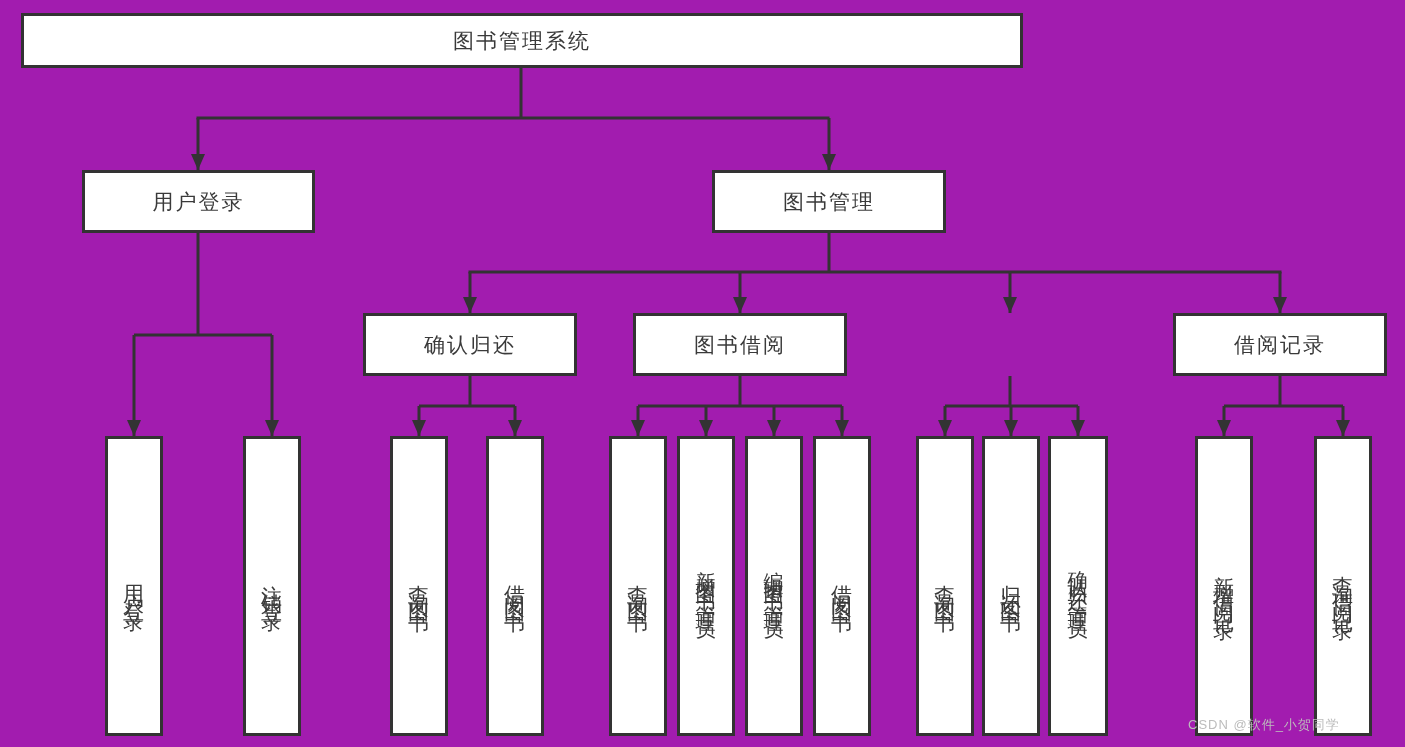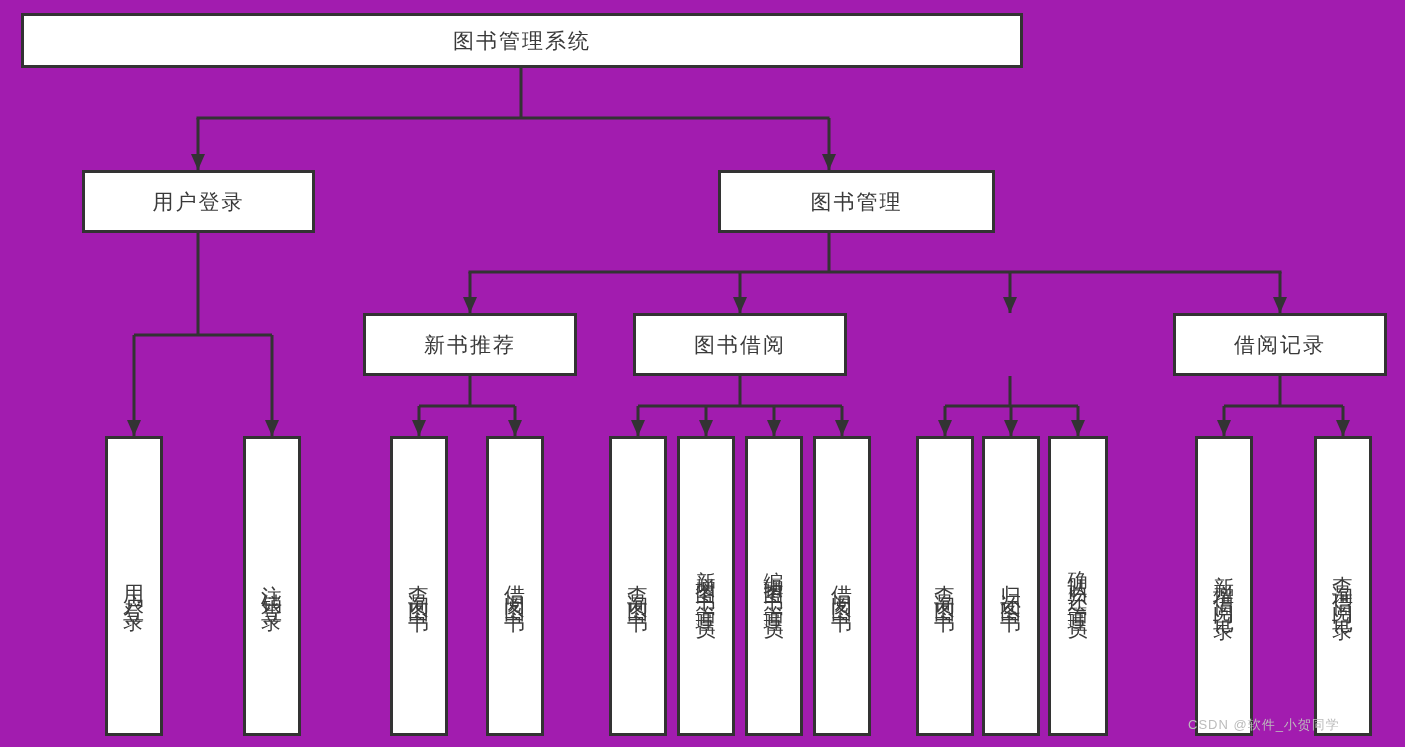--- a/index.html
+++ b/index.html
@@ -34,21 +34,21 @@
     text-orientation: mixed;
     font-size: 21px;
     letter-spacing: 9px;
     line-height: 1;
   }
   .leaf.long { letter-spacing: 7px; font-size: 20px; }
   
   #n-root   { left: 21px;  top: 13px;  width: 1002px; height: 55px; font-size: 21px; }
   
   #n-l1a    { left: 82px;  top: 170px; width: 233px; height: 63px; }
-  #n-l1b    { left: 712px; top: 170px; width: 277px; height: 63px; margin-left: 6px; }
+  #n-l1b    { left: 712px; top: 170px; width: 234px; height: 63px; }
   
   #n-l2a    { left: 363px;  top: 313px; width: 214px; height: 63px; }
   #n-l2b    { left: 633px;  top: 313px; width: 214px; height: 63px; }
   #n-l2c    { left: 903px;  top: 313px; width: 214px; height: 63px; }
   #n-l2d    { left: 1173px; top: 313px; width: 214px; height: 63px; font-family: Liberation Serif, serif; }
   
   .leaf { top: 436px; width: 58px; height: 300px; }
   #f-1  { left: 105px; }
   #f-2  { left: 243px; }
   #f-3  { left: 390px; }
@@ -122,21 +122,21 @@
   </div>
 
   <div id="n-l1a" class="node hnode">
     <span>用户登录</span>
   </div>
   <div id="n-l1b" class="node hnode">
     <span>图书管理</span>
   </div>
 
   <div id="n-l2a" class="node hnode">
-    <span>新书推荐</span>
+    <span>确认归还</span>
   </div>
   <div id="n-l2b" class="node hnode">
     <span>图书借阅</span>
   </div>
   <div id="n-l2d" class="node hnode">
     <span>借阅记录</span>
   </div>
 
   <div id="f-1" class="node leaf">
     <span>用户登录</span>

